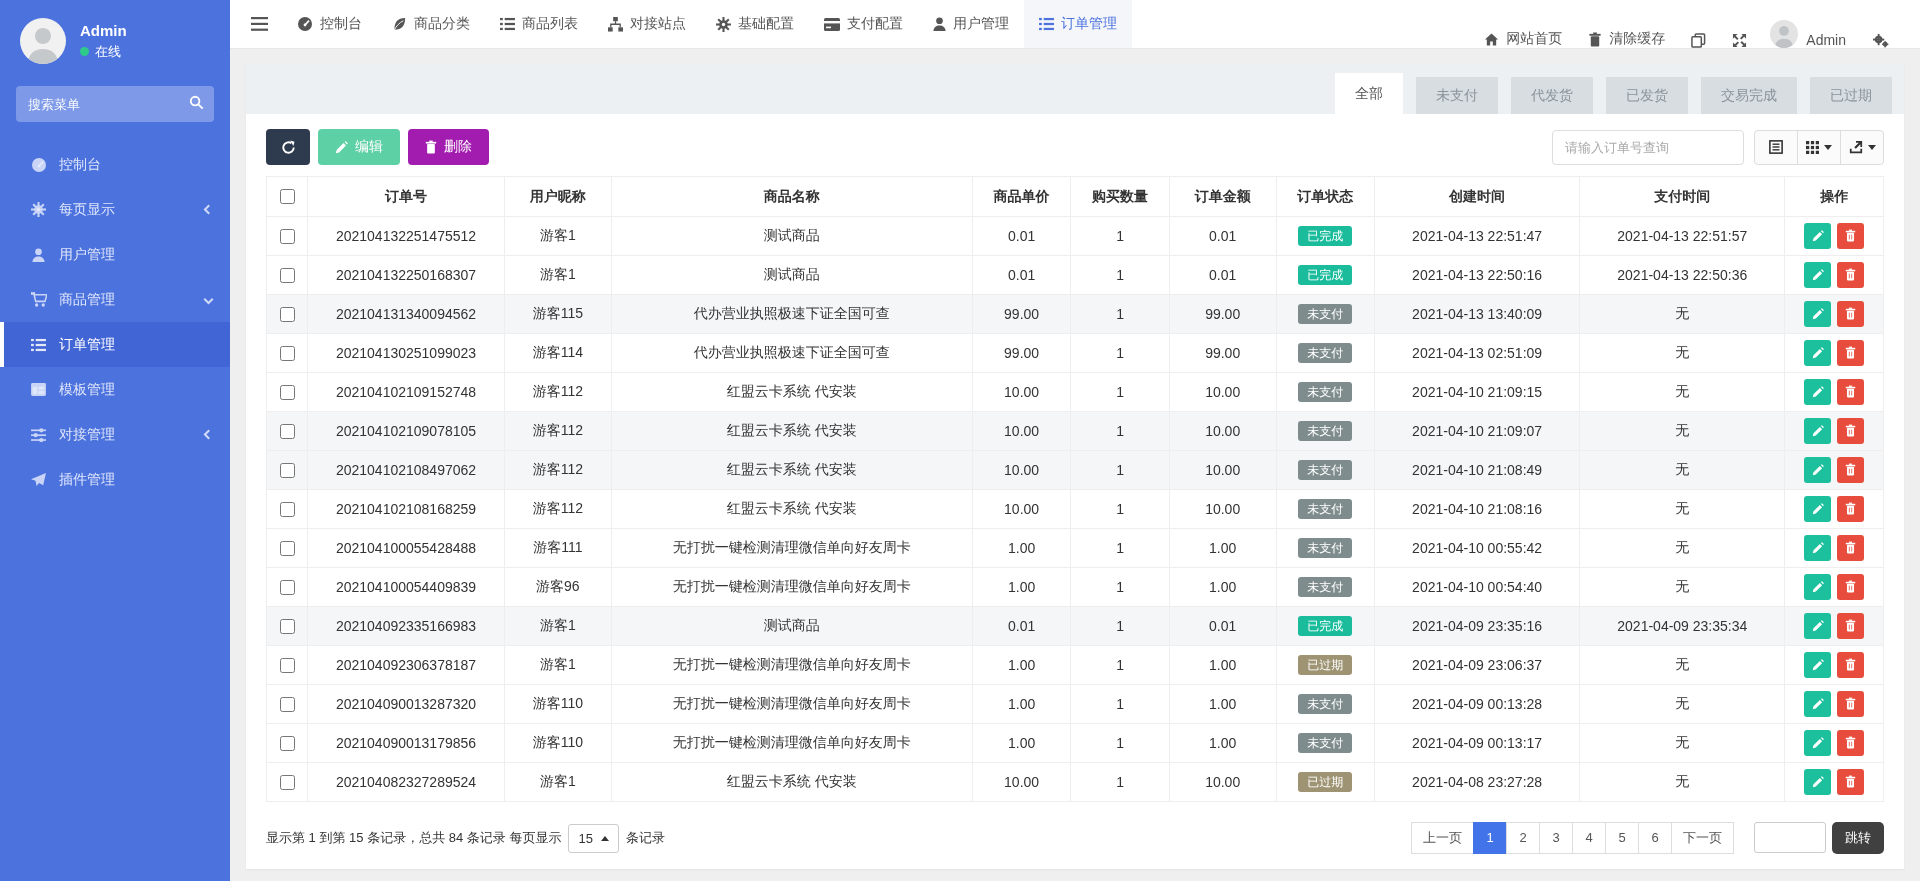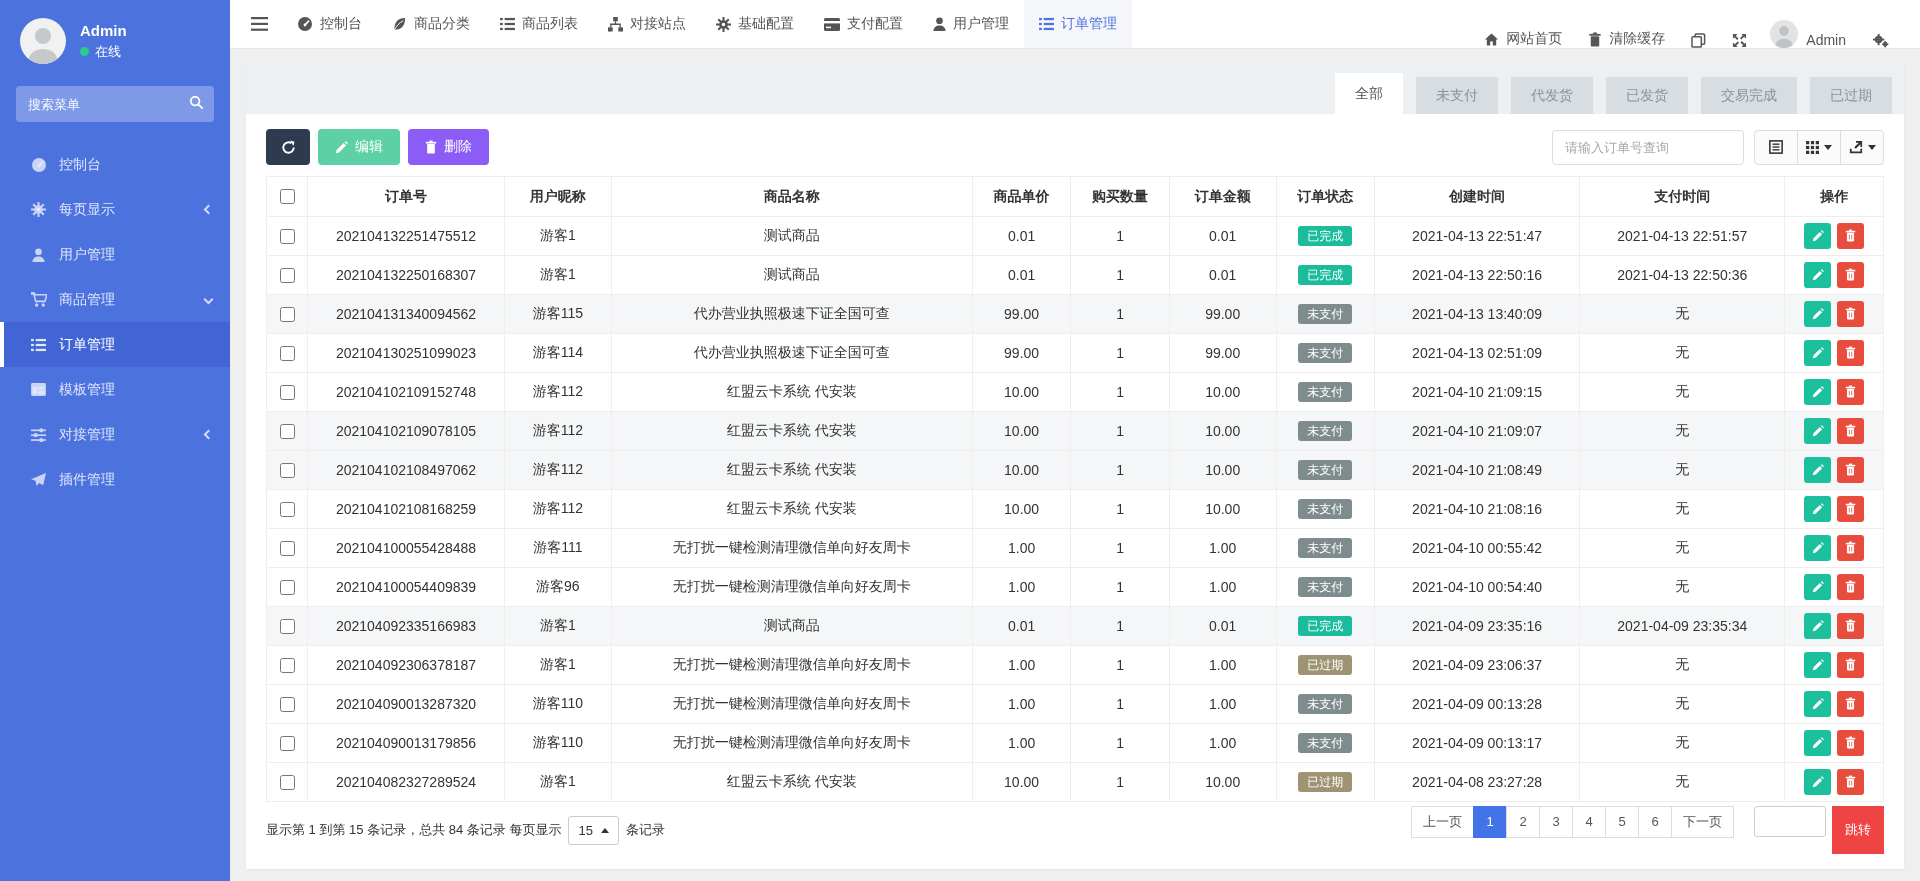--- a/index.html
+++ b/index.html
@@ -44,21 +44,21 @@
   .content { flex:1; padding:14px 16px 12px; min-height:0; }
   .card { background:#fff; height:100%; display:flex; flex-direction:column; box-shadow:0 1px 2px rgba(0,0,0,.05); }
   .tabstrip { background:#edf0f2; padding:10px 12px 0; display:flex; gap:13px; align-items:flex-end; flex:none;justify-content:flex-end; }
   .tab { padding:0 20px; height:37px; line-height:37px; background:#d8dde2; color:#8a939b; font-size:14px; cursor:pointer; }
   .tab.active { background:#fff; color:#555; height:41px; line-height:41px; }
 
   .toolbar { display:flex; align-items:center; padding:15px 20px 11px; flex:none; }
   .btn { border:none; border-radius:4px; height:36px; display:inline-flex; align-items:center; justify-content:center; gap:7px; color:#fff; font-size:14px; cursor:pointer; font-family:inherit; }
   .btn-refresh { width:44px; background:#2e3b4e; }
   .btn-edit   { background:#5ed0a5; padding:0 17px; margin-left:8px; }
-  .btn-delete { background:#8b5cf6; padding:0 17px; margin-left:8px; }
+  .btn-delete { background:#a21caf; padding:0 17px; margin-left:8px; }
   .tb-right { margin-left:auto; display:flex; align-items:center; }
   .order-search { width:192px; height:35px; border:1px solid #ddd; border-radius:4px; padding:0 12px; font-size:13px; color:#333; outline:none; }
   .order-search::placeholder { color:#aaa; }
   .icon-group { display:flex; margin-left:10px; }
   .ig-btn { width:44px; height:35px; background:#fbfbfb; border:1px solid #ddd; margin-left:-1px; display:flex; align-items:center; justify-content:center; gap:5px; cursor:pointer; }
   .ig-btn:first-child { border-radius:4px 0 0 4px; margin-left:0; }
   .ig-btn:last-child { border-radius:0 4px 4px 0; }
   .caret-down { width:0; height:0; border-left:4px solid transparent; border-right:4px solid transparent; border-top:5px solid #333; }
   .caret-up { width:0; height:0; border-left:4px solid transparent; border-right:4px solid transparent; border-bottom:5px solid #333; }
 
@@ -77,21 +77,21 @@
   .op-del  { background:#e74c3c; }
   input[type="checkbox"] { width:15px; height:15px; cursor:pointer; }
 
   
   .tfoot { display:flex; align-items:center; padding:13px 20px 15px; font-size:13px; color:#333; flex:none; }
   .pp-select { display:inline-flex; align-items:center; gap:8px; border:1px solid #ccc; border-radius:3px; padding:6px 9px; margin:0 7px; background:#fff; cursor:pointer; font-size:13px; }
   .pager { margin-left:auto; display:flex; }
   .pg { min-width:34px; height:32px; line-height:30px; padding:0 11px; border:1px solid #ddd; background:#fff; color:#555; text-align:center; margin-left:-1px; cursor:pointer; font-size:13px; }
   .pg.active { background:#4273e8; border-color:#4273e8; color:#fff; }
   .jump-input { width:72px; height:31px; border:1px solid #ccc; border-radius:3px; margin-left:20px; outline:none; padding:0 8px; }
-  .jump-btn { height:48px; padding:0 13px; background:#ef4444; color:#fff; border:none; border-radius:0; margin-left:6px; font-size:13px; cursor:pointer; font-family:inherit; }
+  .jump-btn { height:32px; padding:0 13px; background:#404040; color:#fff; border:none; border-radius:5px; margin-left:6px; font-size:13px; cursor:pointer; font-family:inherit; }
 </style>
 </head>
 <body>
 
 <div class="app">
 
   <aside class="sidebar">
     <div class="user">
       <div class="avatar">
         <svg width="46" height="46" viewBox="0 0 46 46">

